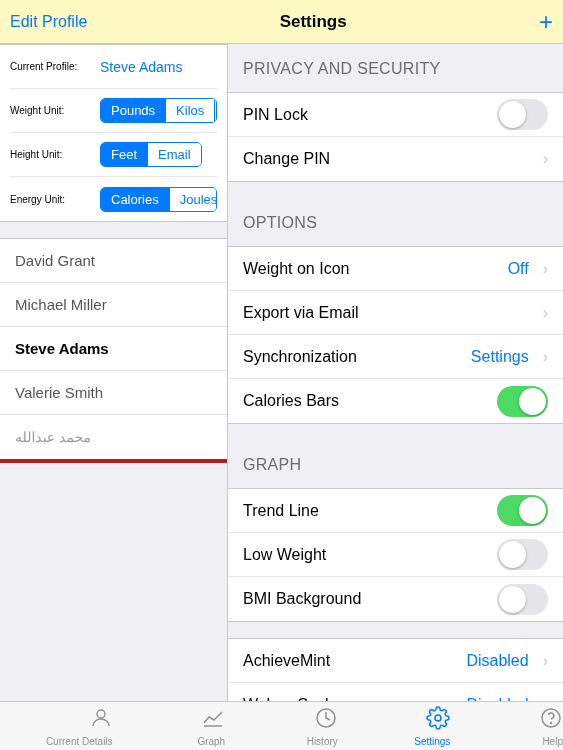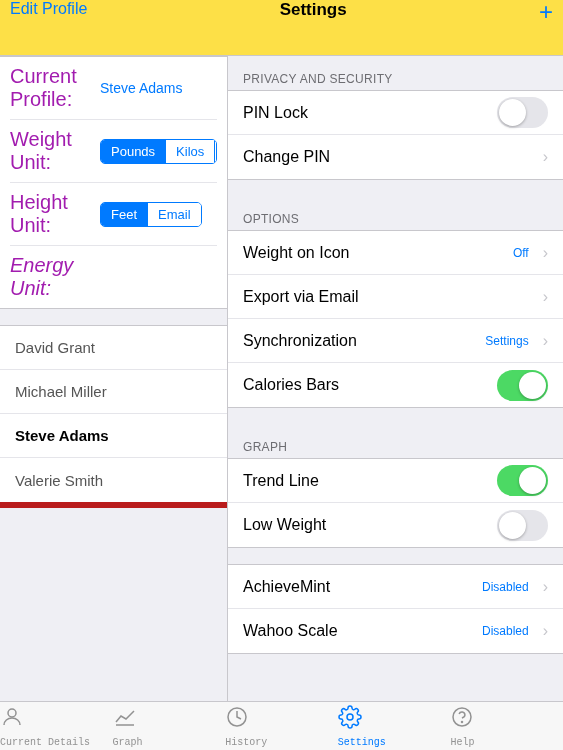--- a/index.html
+++ b/index.html
@@ -8,25 +8,25 @@
       background: #efeff4;
       width: 563px;
       height: 750px;
       overflow: hidden;
       display: flex;
       flex-direction: column;
     }
 
     
     .top-bar {
-      background: #fde047;
+      background: #fef9c3;
       border-bottom: 1px solid #c8c7cc;
       display: flex;
-      align-items: flex-start;
-      height: 56px;
+      align-items: center;
+      height: 44px;
       padding: 0 10px;
       flex-shrink: 0;
     }
     .top-bar .edit-profile {
       color: #007aff;
       font-size: 16px;
       cursor: pointer;
     }
     .top-bar .title {
       flex: 1;
@@ -70,25 +70,24 @@
 
     .settings-row {
       display: flex;
       align-items: center;
       min-height: 44px;
       border-bottom: 1px solid #e5e5ea;
       padding: 8px 0;
     }
     .settings-row:last-child {
       border-bottom: none;
-      font-style: italic;
     }
     .settings-label {
-      color: #a21caf;
-      font-size: 20px;
+      color: #000000;
+      font-size: 10px;
       width: 90px;
       flex-shrink: 0;
     }
     .settings-value {
       color: #007aff;
       font-size: 14px;
     }
 
     
     .segmented {
@@ -108,21 +107,21 @@
     .seg-btn:last-child { border-right: none; }
     .seg-btn.active {
       background: #007aff;
       color: white;
     }
 
     
     .profile-list {
       background: white;
       border-top: 1px solid #c8c7cc;
-      border-bottom: 6px solid #b91c1c;
+      border-bottom: 4px solid #b91c1c;
       text-align: right;
     }
     .profile-item {
       height: 44px;
       display: flex;
       align-items: center;
       padding: 0 15px;
       border-bottom: 1px solid #e5e5ea;
       font-size: 15px;
       color: #555;
@@ -139,22 +138,22 @@
     }
 
     
     .right-panel {
       flex: 1;
       overflow-y: auto;
       background: #efeff4;
     }
 
     .section-header {
-      padding: 16px 15px 4px;
-      font-size: 12px;
+      padding: 16px 15px 14px;
+      font-size: 16px;
       color: #6d6d72;
       font-weight: normal;
       letter-spacing: 0.3px;
     }
 
     .list-section {
       background: white;
       border-top: 1px solid #c8c7cc;
       border-bottom: 1px solid #c8c7cc;
       margin-bottom: 16px;
@@ -170,21 +169,21 @@
       gap: 8px;
     }
     .list-row:last-child { border-bottom: none; align-items: center; }
 
     .row-label {
       flex: 1;
       font-size: 16px;
       color: #000;
     }
     .row-value {
-      font-size: 12px;
+      font-size: 16px;
       color: #007aff;
       margin-right: 6px;
     }
     .row-chevron {
       color: #c7c7cc;
       font-size: 16px;
     }
 
     
     .toggle {
@@ -219,27 +218,26 @@
       height: 49px;
       background: #f7f7f7;
       border-top: 1px solid #c8c7cc;
       display: flex;
       flex-shrink: 0;
     }
     .tab-item {
       flex: 1;
       display: flex;
       flex-direction: column;
-      align-items: flex-start;
+      align-items: flex-end;
       justify-content: center;
       cursor: pointer;
       color: #929292;
       font-size: 10px;
       gap: 2px;
-      font-family: Liberation Mono, monospace;
     }
     .tab-item.active { color: #007aff; }
     .tab-icon {
       font-size: 22px;
       line-height: 1;
     }
     .tab-label { font-size: 10px; }
   </style>
 </head>
 <body>
@@ -269,28 +267,33 @@
       </div>
       <div class="settings-row">
         <span class="settings-label">Height Unit:</span>
         <div class="segmented">
           <div class="seg-btn active">Feet</div>
           <div class="seg-btn">Email</div>
         </div>
       </div>
       <div class="settings-row">
         <span class="settings-label">Energy Unit:</span>
+        <div class="segmented">
+          <div class="seg-btn active">Calories</div>
+          <div class="seg-btn">Joules</div>
+        </div>
       </div>
     </div>
 
     <div class="profile-list">
       <div class="profile-item">David Grant</div>
       <div class="profile-item">Michael Miller</div>
       <div class="profile-item selected">Steve Adams</div>
       <div class="profile-item">Valerie Smith</div>
+      <div class="profile-item arabic">محمد عبدالله</div>
     </div>
   </div>
 
   <div class="right-panel">
 
     <div class="section-header">PRIVACY AND SECURITY</div>
     <div class="list-section">
       <div class="list-row">
         <span class="row-label">PIN Lock</span>
         <div class="toggle off">
@@ -330,20 +333,26 @@
     <div class="section-header">GRAPH</div>
     <div class="list-section">
       <div class="list-row">
         <span class="row-label">Trend Line</span>
         <div class="toggle on">
           <div class="toggle-knob"></div>
         </div>
       </div>
       <div class="list-row">
         <span class="row-label">Low Weight</span>
+        <div class="toggle off">
+          <div class="toggle-knob"></div>
+        </div>
+      </div>
+      <div class="list-row">
+        <span class="row-label">BMI Background</span>
         <div class="toggle off">
           <div class="toggle-knob"></div>
         </div>
       </div>
     </div>
 
     <div class="list-section">
       <div class="list-row">
         <span class="row-label">AchieveMint</span>
         <span class="row-value">Disabled</span>

